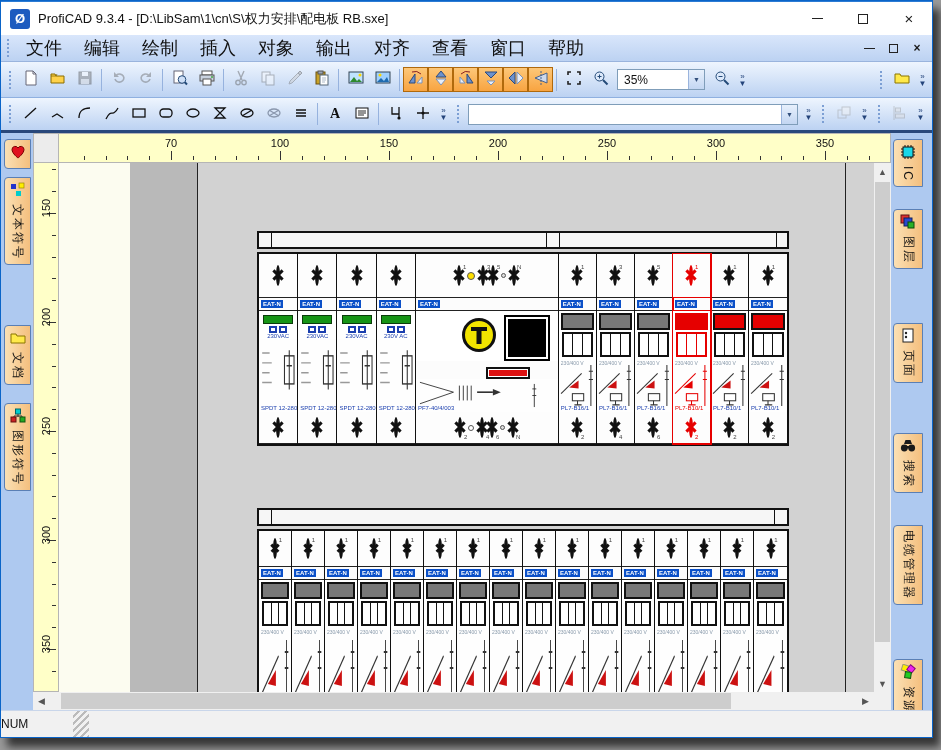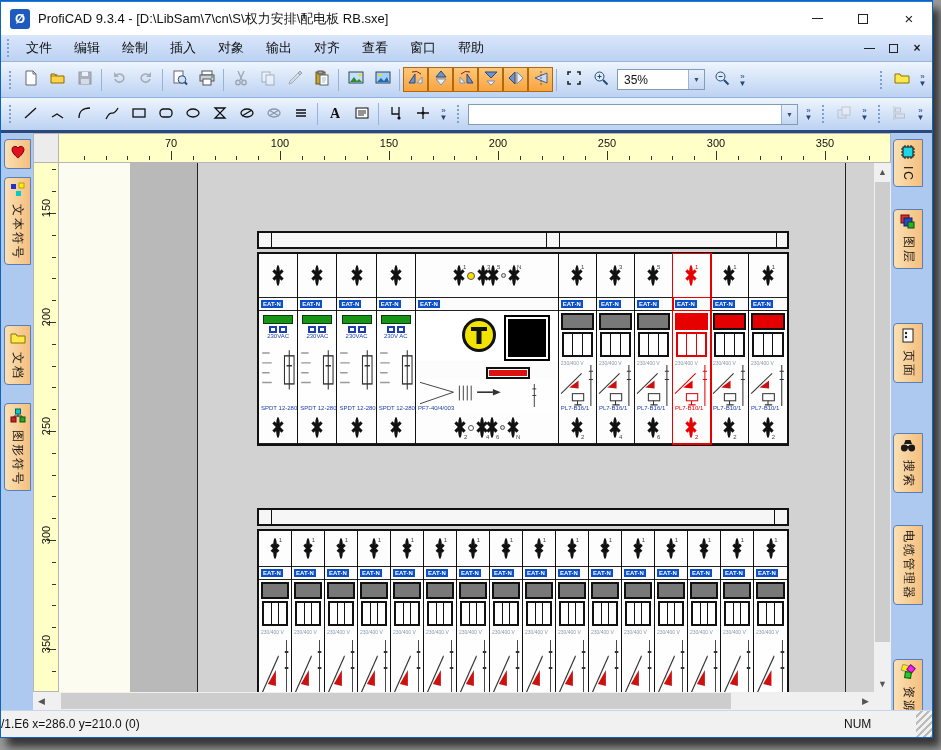--- a/index.html
+++ b/index.html
@@ -22,21 +22,21 @@
     font-size:15px; color:#222; cursor:default; }
   .glyph-min { width:11px; height:0; border-top:1px solid #222; display:inline-block; }
   .glyph-max { width:10px; height:10px; border:1px solid #222; display:inline-block; }
 
   
   .menubar { height:27px; background:linear-gradient(#d9e6fb,#bcd2f2);
     display:flex; align-items:center; border-bottom:1px solid #9ab4dd; flex:0 0 auto; }
   .grip { width:6px; height:18px; margin:0 4px;
     background:repeating-linear-gradient(#7c9fd4 0 2px, transparent 2px 4px);
     background-size:2px 4px; background-repeat:repeat-y; background-position:2px 0; }
-  .menu-item { padding:4px 11px; font-size:13px; color:#101010; }
+  .menu-item { padding:4px 11px; font-size:18px; color:#101010; }
   .mdi-btns { margin-left:auto; display:flex; align-items:center; gap:10px; padding-right:8px;
     color:#1a1a1a; font-size:12px; }
   .mdi-btns span { display:inline-flex; align-items:center; justify-content:center; width:14px; }
 
   
   .toolbar { height:36px; background:linear-gradient(#eef5fe,#bcd2f2);
     display:flex; align-items:center; padding:0 2px; flex:0 0 auto;
     border-bottom:1px solid #8fb0e0; }
   .toolbar.tb2 { height:35px; border-bottom:3px solid #29487b; }
   .tbtn { width:25px; height:25px; display:flex; align-items:center; justify-content:center;
@@ -156,21 +156,21 @@
   .dot { border-radius:50%; display:inline-block; }
 </style>
 </head>
 <body>
 
 <div id="stage">
   <div class="window">
 
     <div class="titlebar">
       <div class="app-icon">Ø</div>
-      <div class="title-text">ProfiCAD 9.3.4 - [D:\LibSam\7\cn\S\权力安排\配电板 RB.sxe]</div>
+      <div class="title-text">ProfiCAD 9.3.4 - [D:\LibSam\1\cn\S\权力安排\配电板 RB.sxe]</div>
       <div class="title-btns">
         <div class="tb-btn">
             <span class="glyph-min"></span>
           </div>
         <div class="tb-btn">
             <span class="glyph-max"></span>
           </div>
         <div class="tb-btn">
             <span>×</span>
           </div>
@@ -1384,19 +1384,18 @@
                 <rect x="2" y="1" width="6" height="6" fill="#ffee00" stroke="#997" transform="rotate(18 5 4)"></rect>
                 <rect x="8" y="2" width="6" height="6" fill="#ee22ee" stroke="#808" transform="rotate(40 11 5)"></rect>
                 <rect x="5" y="8" width="6" height="6" fill="#22cc22" stroke="#151" transform="rotate(8 8 11)"></rect>
               </svg></span>
             <span class="vlabel">资源管理</span>
           </div>
         </div>
     </div>
 
     <div class="statusbar">
-      <div class="sb-center">/1.E6  x=286.0  y=210.0 (0)</div>
       <div class="sb-right">NUM</div>
       <div class="sb-grip"></div>
     </div>
 
   </div>
 </div>
 
 </body></html>

